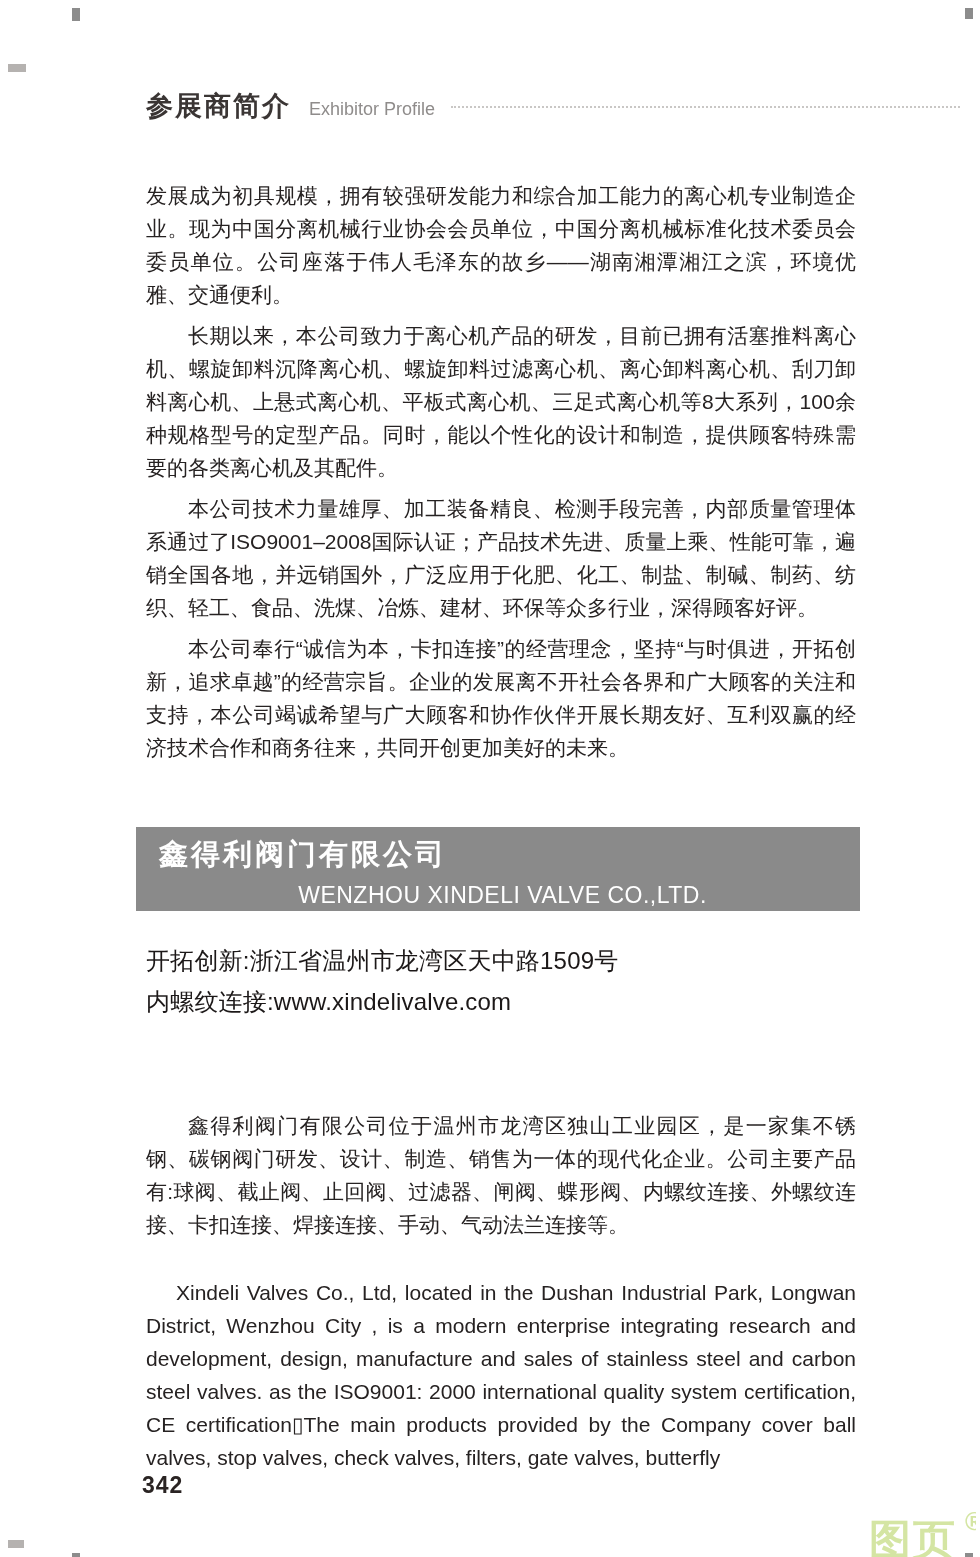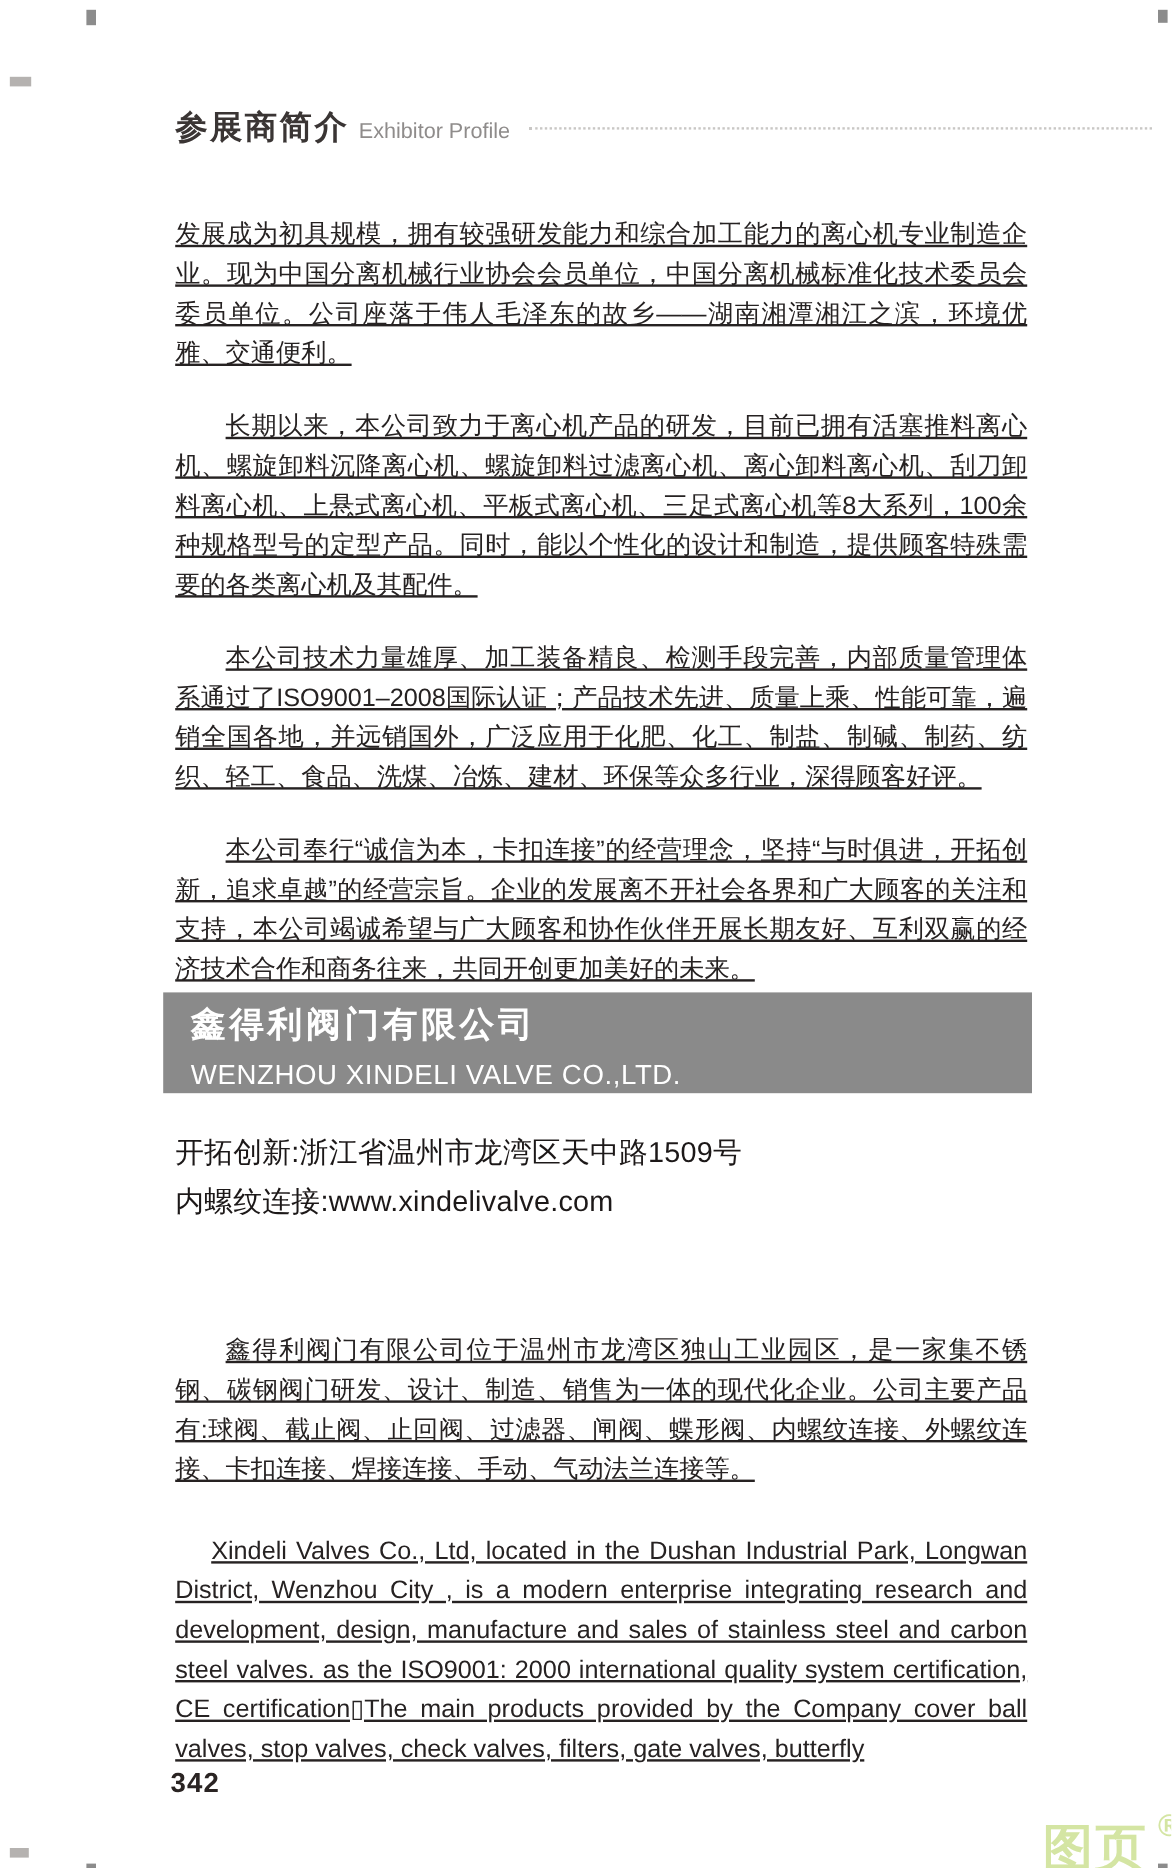--- a/index.html
+++ b/index.html
@@ -27,43 +27,42 @@
   .header-zh {
     font-size: 27px;
     font-weight: bold;
     color: #3a3534;
     letter-spacing: 2px;
     line-height: 32px;
   }
   .header-en {
     font-size: 18px;
     color: #8f8c8b;
-    margin-left: 0;
+    margin-left: 10px;
     line-height: 26px;
   }
   .header-rule {
     flex: 1;
     border-top: 2px dotted #c9c7c5;
     margin-left: 12px;
     margin-bottom: 10px;
     height: 0;
   }
 
   
   .col { position: absolute; left: 130px; width: 726px; }
   .body-copy {
     font-size: 21px;
     line-height: 33px;
     text-align: justify;
     color: #262222;
-    text-decoration: underline;
   }
   .body-copy p { margin: 0; }
   .intro { top: 163px; }
-  .intro p.indent { text-indent: 2em; margin-top: 20px; }
+  .intro p.indent { text-indent: 2em; }
 
   
   .banner {
     position: absolute;
     left: 128px; top: 819px;
     width: 724px; height: 84px;
     background: #8a8a8a;
     color: #ffffff;
     padding: 5px 10px 0 19px;
     overflow: hidden;
@@ -73,20 +72,21 @@
     font-weight: bold;
     letter-spacing: 3px;
     line-height: 37px;
     white-space: nowrap;
   }
   .banner-en {
     font-size: 23px;
     letter-spacing: 0.5px;
     line-height: 29px;
     white-space: nowrap;
+    text-align: center;
   }
 
   
   .contact {
     top: 928px;
     font-size: 24px;
     line-height: 33px;
     color: #1c1818;
     letter-spacing: 0.2px;
   }

